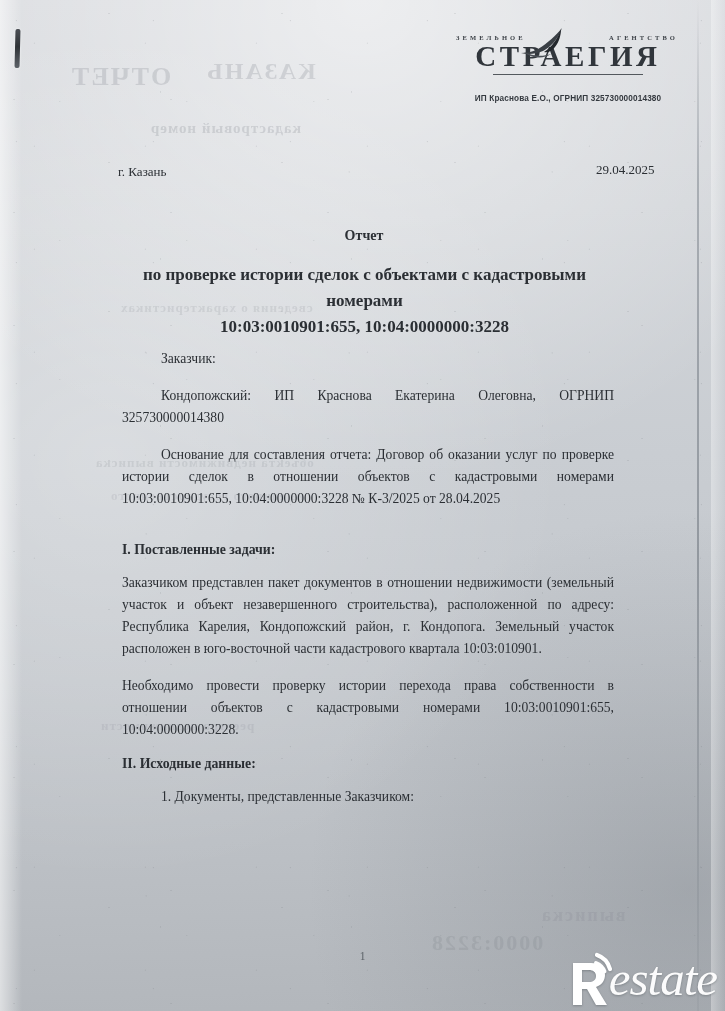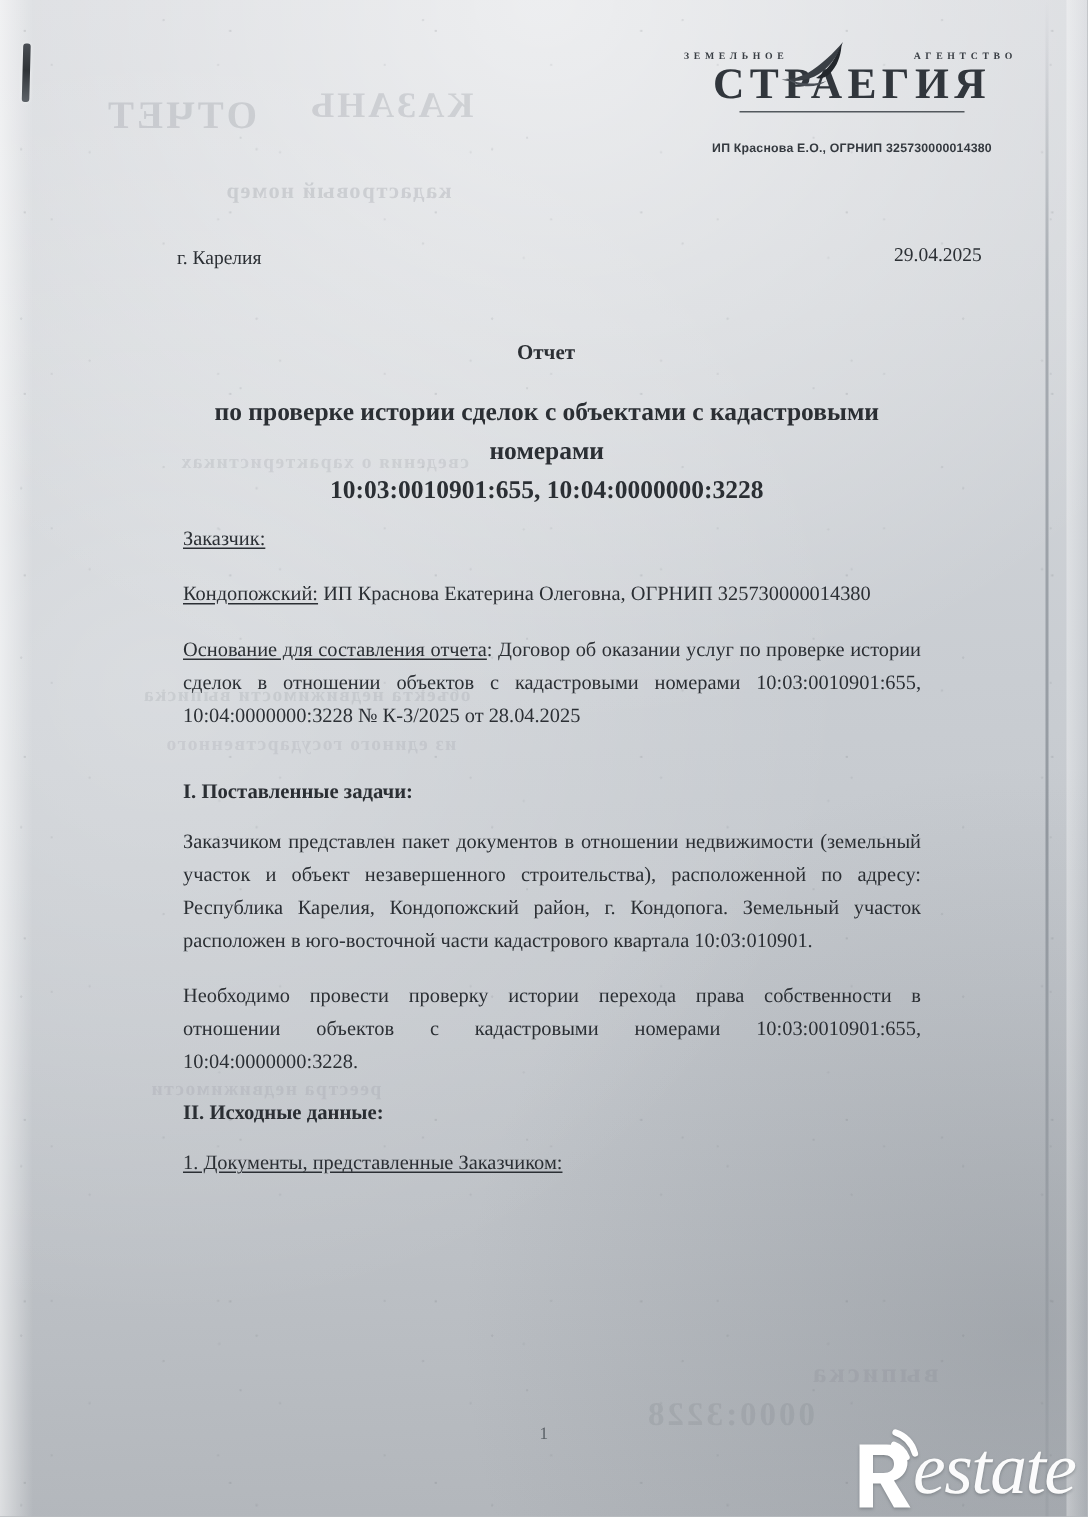--- a/index.html
+++ b/index.html
@@ -122,21 +122,21 @@
     position:absolute;left:112px;top:262px;width:505px;
     text-align:center;font-weight:700;font-size:17px;line-height:1.52;
   }
 
   
   .body{position:absolute;left:122px;top:348px;width:492px;}
   p.b{
     margin:0 0 15px 0;font-size:13.6px;line-height:1.62;
     text-align:justify;text-justify:inter-word;color:#2b2f34;
   }
-  .u{text-decoration:underline;text-underline-offset:2px;}
+  .u{text-underline-offset:2px;margin-left:39px;}
   .hdr{font-weight:700;font-size:13.8px;margin:0 0 14px 0;}
   .sec-gap{height:17px;}
 
   
   .pageno{
     position:absolute;left:0;top:950px;width:725px;text-align:center;
     font-size:11.5px;color:#5b6167;
   }
 
   
@@ -186,21 +186,21 @@
           <path d="M44 2 C38 9, 30 17, 20 23 C14 26, 8 27, 3 27 C10 29, 18 28, 25 25 C33 21, 40 13, 44 2 Z" fill="#3a3f45"></path>
           <path d="M43 3 C40 12, 34 21, 26 26 C30 27, 34 25, 37 21 C41 16, 43 9, 43 3 Z" fill="#23272c"></path>
           <path d="M6 26 C14 30, 24 31, 33 28 C26 33, 14 33, 6 26 Z" fill="#4a4f56"></path>
         </svg>
       </span>
     </div>
     <div class="logo-rule"></div>
     <div class="logo-sub">ИП Краснова Е.О., ОГРНИП 325730000014380</div>
   </div>
 
-  <div class="row-city txt">г. Карелия</div>
+  <div class="row-city txt">г. Казань</div>
   <div class="row-date txt">29.04.2025</div>
 
   <div class="title txt">Отчет</div>
   <div class="title-sub txt">
     <div>по проверке истории сделок с объектами с кадастровыми номерами</div>
     <div>10:03:0010901:655, 10:04:0000000:3228</div>
   </div>
 
   <div class="body">
 

